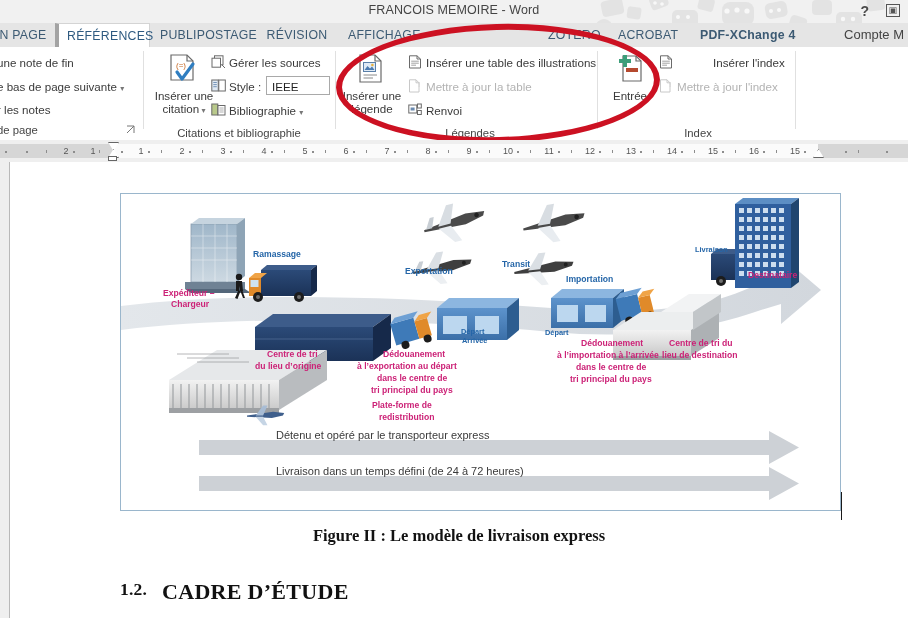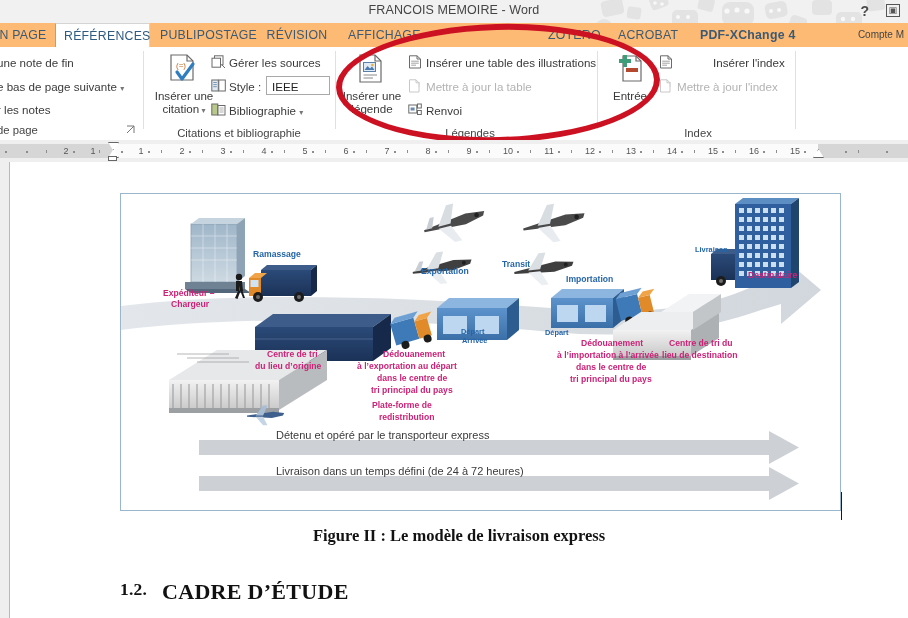--- a/index.html
+++ b/index.html
@@ -31,36 +31,36 @@
   }
   .ribbon-opt-icon{
     position:absolute;right:8px;top:4px;width:14px;height:13px;
     border:1.4px solid #555;color:#555;font-size:9px;line-height:11px;
     text-align:center;box-sizing:border-box;
   }
 
   
   .tabstrip{
     position:absolute;left:0;top:23px;width:908px;height:24px;
-    background:#fdba74;
+    background:#e5e5e5;
   }
   .tab{
     position:absolute;top:0;height:24px;line-height:24px;
     font-size:12.3px;color:#3c5a73;letter-spacing:.25px;
     text-align:center;white-space:nowrap;padding:0 8px;
     box-sizing:border-box;
   }
   .tab.active{
     background:#ffffff;color:#2e5a80;
-    border-left:1px solid #a3a3a3;border-right:1px solid #d4d4d4;
+    border-left:4px solid #a3a3a3;border-right:1px solid #d4d4d4;
     border-top:1px solid #d4d4d4;
   }
   .account{
     position:absolute;right:4px;top:0;height:24px;line-height:24px;
-    font-size:10px;color:#444;white-space:nowrap;
+    font-size:13px;color:#444;white-space:nowrap;
   }
 
   
   .ribbon{
     position:absolute;left:0;top:47px;width:908px;height:93px;
     background:#ffffff;border-bottom:1px solid #d4d4d4;
   }
   .grp-sep{position:absolute;top:4px;width:1px;height:78px;background:#e0e0e0;}
   .grp-label{
     position:absolute;bottom:1px;font-size:11.3px;color:#444;
@@ -713,21 +713,21 @@
                 <rect x="634" y="77" width="5" height="5"></rect>
                 <rect x="642" y="77" width="5" height="5"></rect>
                 <rect x="650" y="77" width="5" height="5"></rect>
                 <rect x="658" y="77" width="5" height="5"></rect>
             </g>
           </g>
         </svg>
 
         
         <div class="lab blue md" style="left:132px;top:55px;">Ramassage</div>
-        <div class="lab blue md" style="left:284px;top:72px;margin-left:16px;">Exportation</div>
+        <div class="lab blue md" style="left:284px;top:72px;">Exportation</div>
         <div class="lab blue md" style="left:381px;top:65px;">Transit</div>
         <div class="lab blue md" style="left:445px;top:80px;">Importation</div>
         <div class="lab blue sm" style="left:574px;top:50px;">Livraison</div>
         <div class="lab blue sm" style="left:340px;top:132px;">Départ</div>
         <div class="lab blue sm" style="left:341px;top:141px;">Arrivée</div>
         <div class="lab blue sm" style="left:424px;top:133px;">Départ</div>
 
         
         <div class="lab pink md" style="left:42px;top:94px;">Expéditeur –</div>
         <div class="lab pink md" style="left:50px;top:105px;">Chargeur</div>

